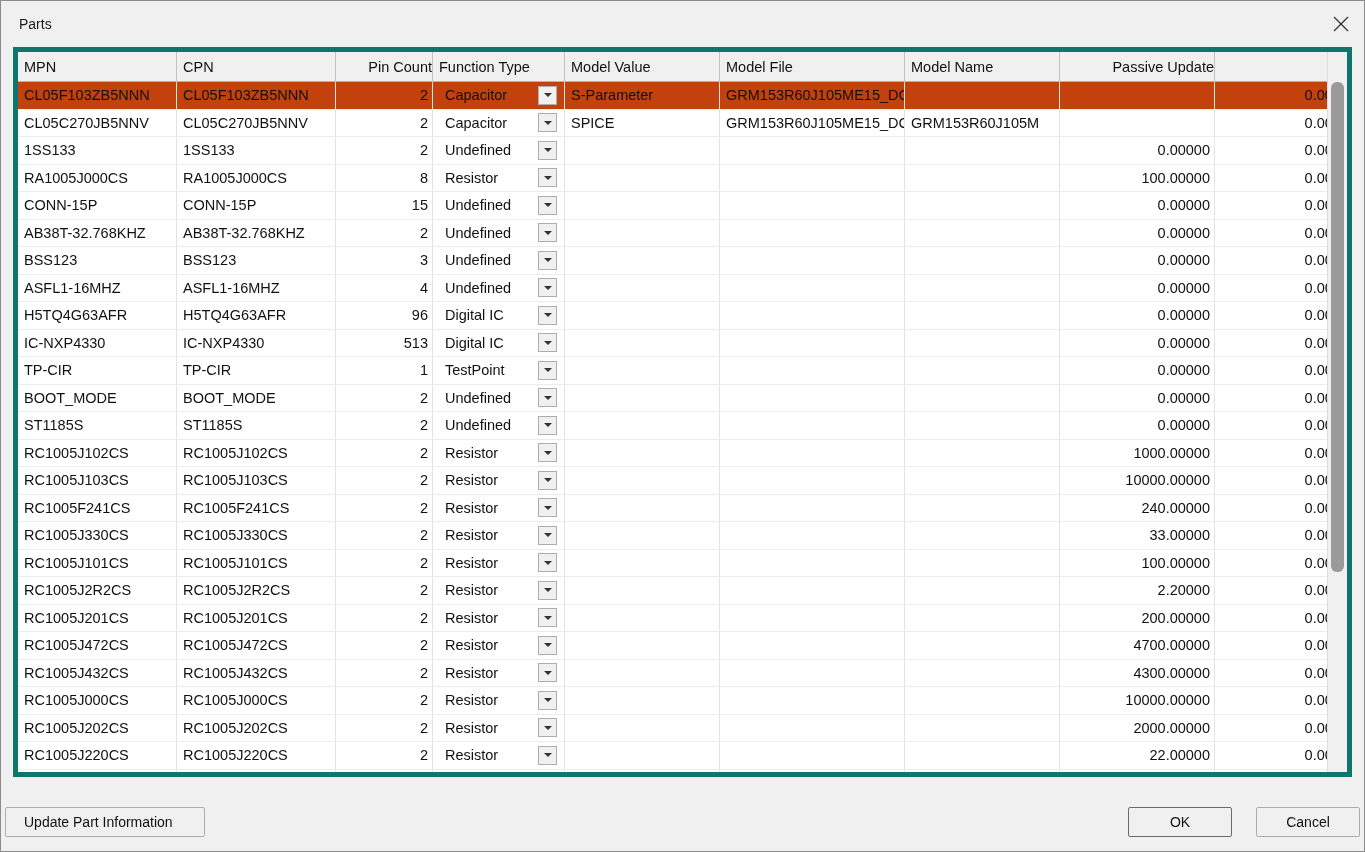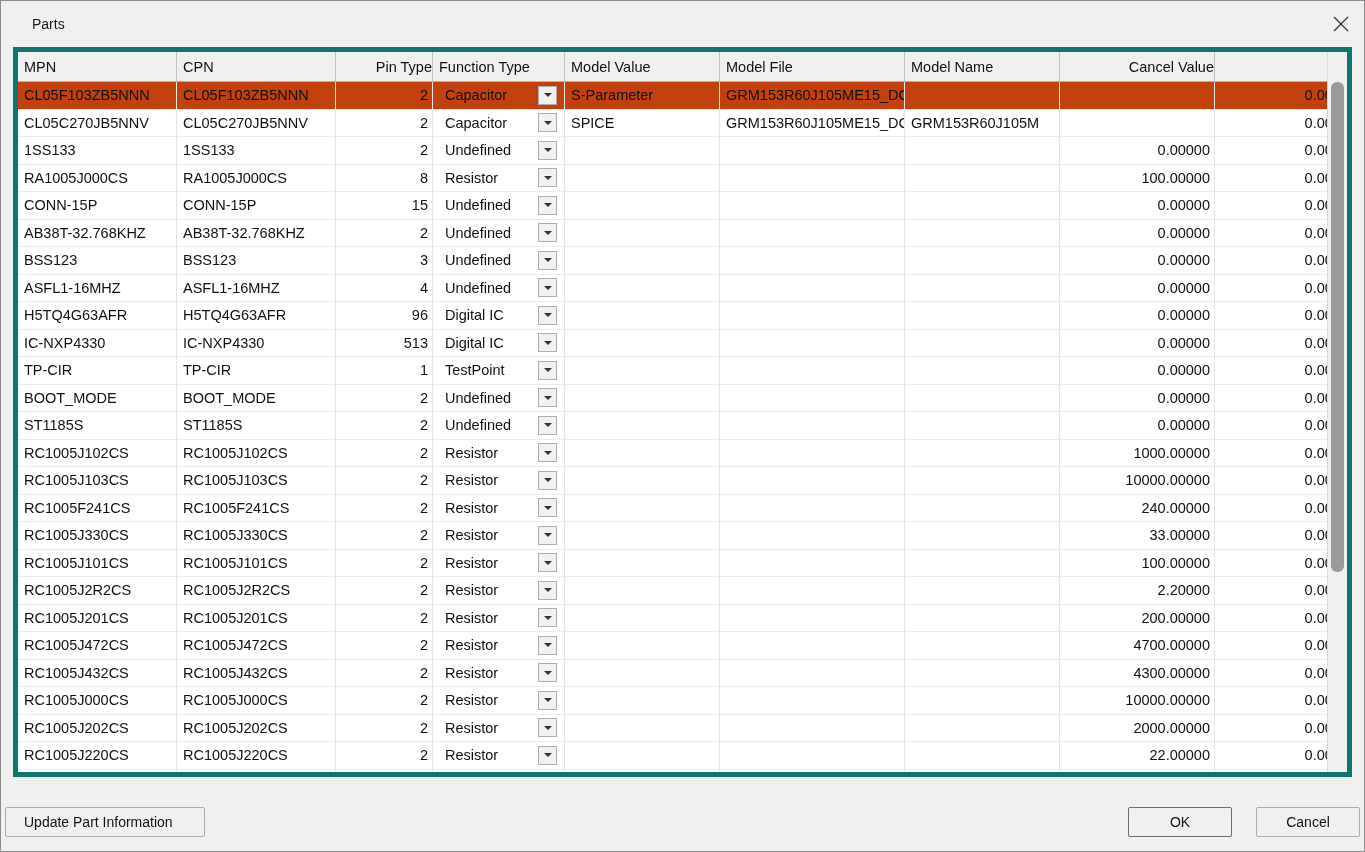--- a/index.html
+++ b/index.html
@@ -28,21 +28,21 @@
     height: 46px;
     flex: 0 0 46px;
     background: #f0f0f0;
     display: flex;
     align-items: center;
     position: relative;
   }
   .title-text {
     font-size: 14px;
     color: #1a1a1a;
-    margin-left: 31px;
+    margin-left: 18px;
   }
   .close-btn {
     position: absolute;
     right: 0; top: 0;
     width: 46px;
     height: 46px;
     display: flex;
     align-items: center;
     justify-content: center;
     cursor: pointer;
@@ -202,26 +202,26 @@
     </div>
   </div>
 
   <div class="grid-wrap">
     <div class="grid-scroll">
       <table class="grid">
         <thead>
           <tr>
               <th style="width: 152px;">MPN</th>
               <th style="width: 152px; margin-top: 36px;">CPN</th>
-              <th style="width: 90px; text-align: right;">Pin Type</th>
+              <th style="width: 90px; text-align: right;">Pin Count</th>
               <th style="width: 125px;">Function Type</th>
               <th style="width: 148px;">Model Value</th>
               <th class="sorted" style="width: 178px;">Model File</th>
               <th style="width: 148px;">Model Name</th>
-              <th style="width: 148px; text-align: right;">Cancel Value</th>
+              <th style="width: 148px; text-align: right;">Passive Update</th>
               <th style="width: 140px; text-align: right;">Cost</th>
             </tr>
         </thead>
         <tbody>
             <tr class="row-selected">
               <td>CL05F103ZB5NNN</td>
               <td>CL05F103ZB5NNN</td>
               <td class="num">2</td>
               <td class="cell-func">
                 <div class="func-inner">

